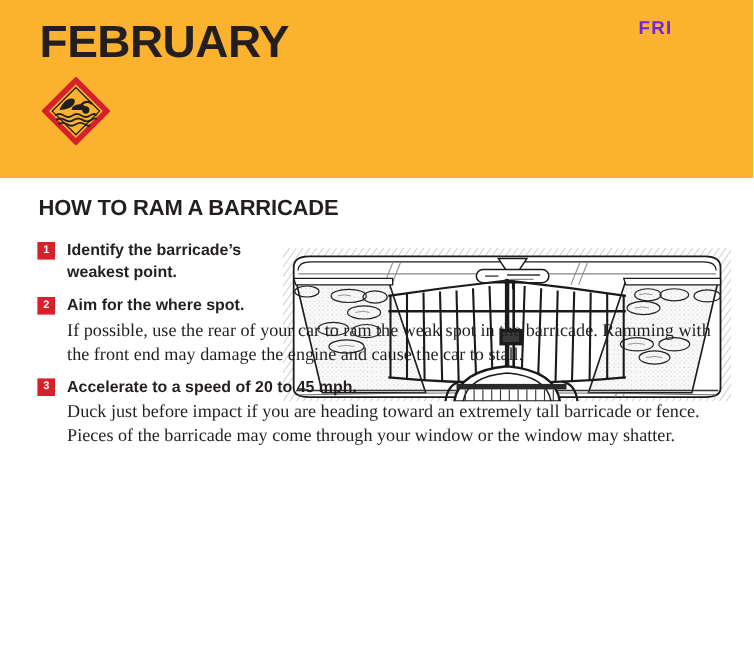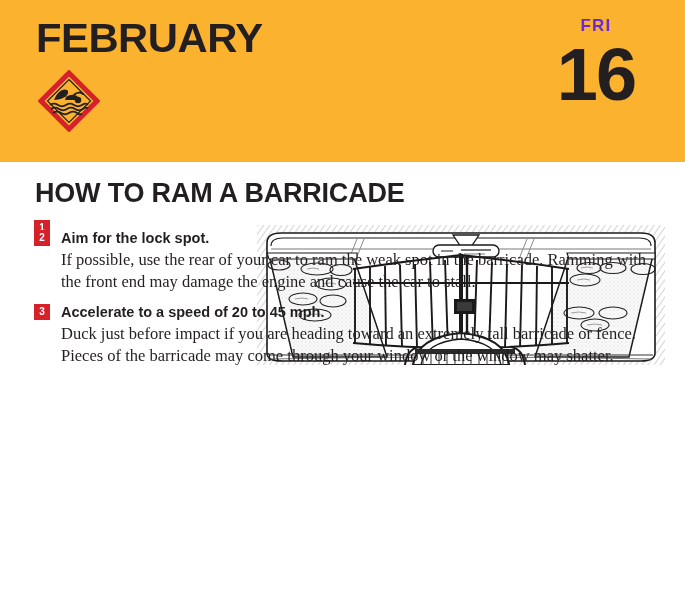--- a/index.html
+++ b/index.html
@@ -103,21 +103,21 @@
     width: 685px;
     height: 438px;
     background: #ffffff;
   }
   .article-title {
     position: absolute;
     left: 35px;
     top: 16px;
     font-family: "Liberation Sans", sans-serif;
     font-weight: bold;
-    font-size: 27px;
+    font-size: 20px;
     letter-spacing: -0.2px;
     color: #231f20;
     white-space: nowrap;
   }
 
   .steps {
     position: absolute;
     left: 34px;
     top: 56px;
     width: 622px;
@@ -200,21 +200,20 @@
 
           <path d="M12 35 q4 -2.6 8 0 q4 2.6 8 0 q4 -2.6 8 0 q4 2.6 8 0 q4 -2.6 6 0" stroke="#231f20" stroke-width="1.7" fill="none"></path>
           <path d="M13 39 q4 -2.6 8 0 q4 2.6 8 0 q4 -2.6 8 0 q4 2.6 8 0 q3 -2.4 5 -0.6" stroke="#231f20" stroke-width="1.7" fill="none"></path>
           <path d="M15 43 q4 -2.6 8 0 q4 2.6 8 0 q4 -2.6 8 0 q3 2.2 5 0.8" stroke="#231f20" stroke-width="1.7" fill="none"></path>
         </svg>
       </div>
     </div>
 
     <div class="day-block">
       <div class="dow">FRI</div>
-      <div class="daynum">16</div>
     </div>
 
   </div>
 
   <div class="content">
 
     <div class="article-title">HOW TO RAM A BARRICADE</div>
 
     <div class="illustration">
       <svg width="408" height="140" viewBox="0 0 408 140" aria-hidden="true">
@@ -348,25 +347,26 @@
           <path d="M148 140 Q150 124 162 122" fill="none" stroke="#1a1a1a" stroke-width="2"></path>
           <path d="M268 140 Q266 124 254 122" fill="none" stroke="#1a1a1a" stroke-width="2"></path>
         </g>
       </svg>
     </div>
 
     <div class="steps">
 
       <div class="step step-1">
         <div class="step-num">1</div>
+        <p class="step-head">Identify the barricade’s weakest point.</p>
       </div>
 
       <div class="step step-2">
         <div class="step-num">2</div>
-        <p class="step-head">Aim for the lock spot.</p>
+        <p class="step-head">Aim for the where spot.</p>
         <p class="step-body">If possible, use the rear of your car to ram the weak spot in the barricade. Ramming with the front end may damage the engine and cause the car to stall.</p>
       </div>
 
       <div class="step step-3">
         <div class="step-num">3</div>
         <p class="step-head">Accelerate to a speed of 20 to 45 mph.</p>
         <p class="step-body">Duck just before impact if you are heading toward an extremely tall barricade or fence. Pieces of the barricade may come through your window or the window may shatter.</p>
       </div>
 
     </div>

